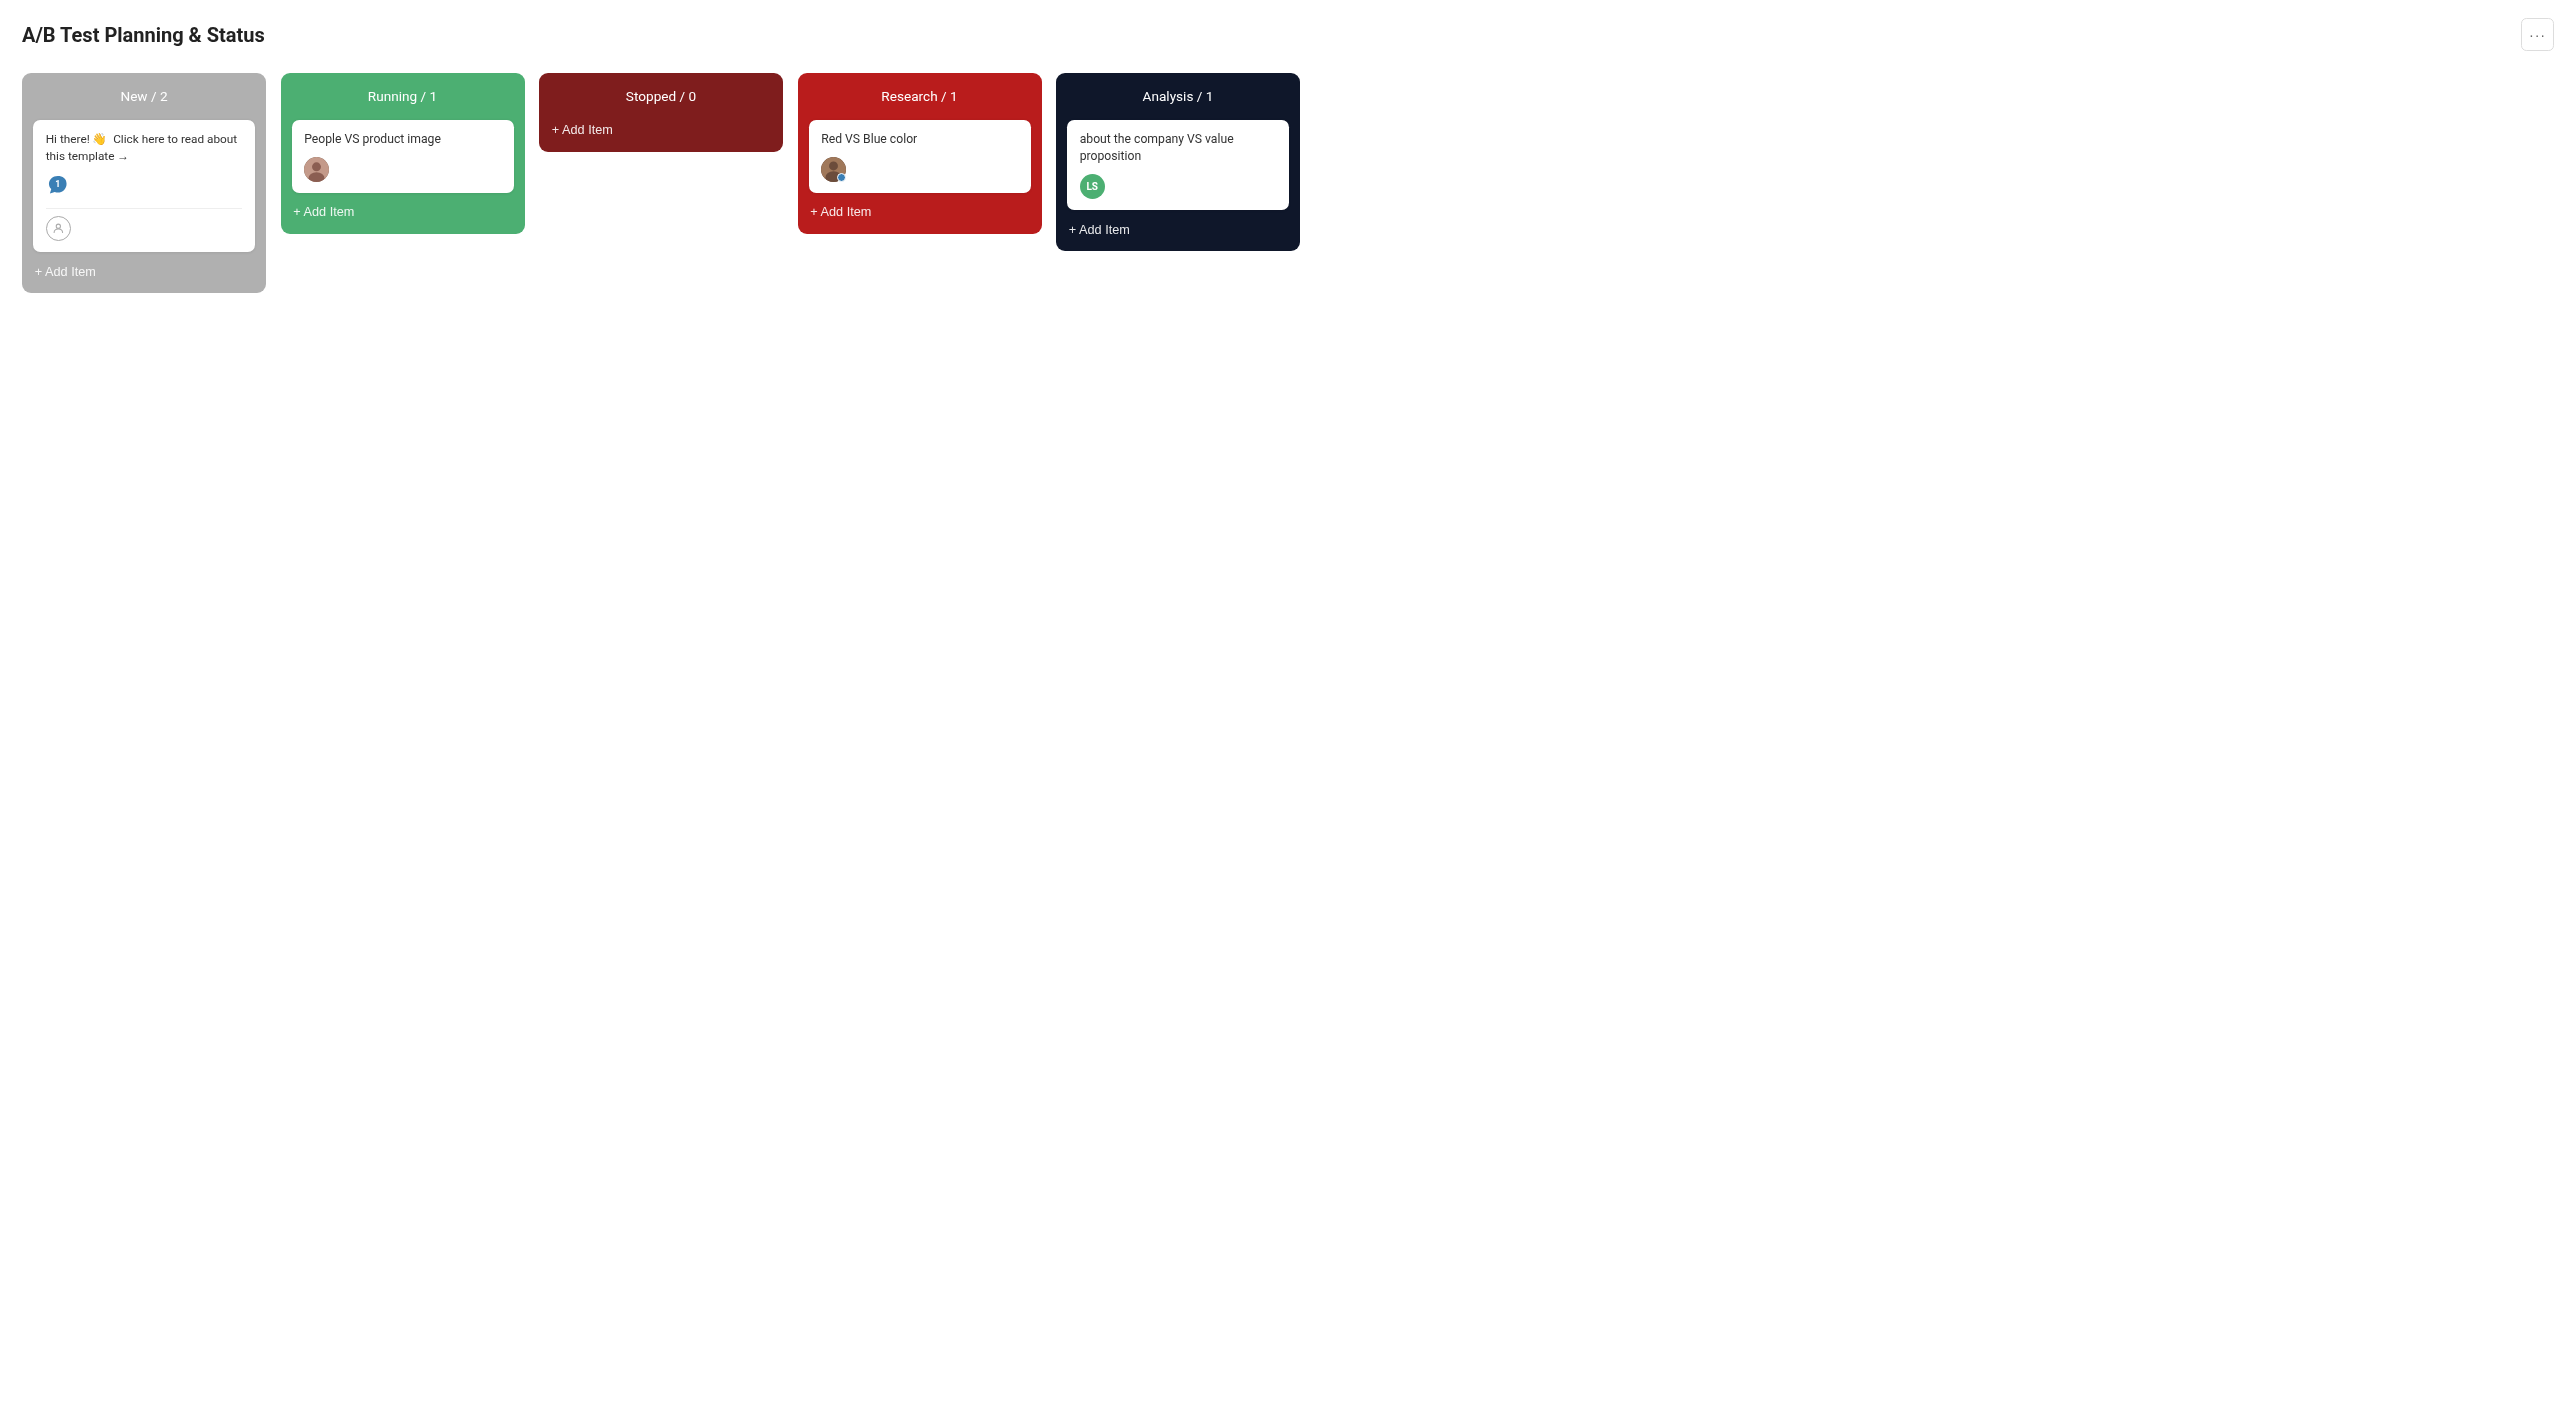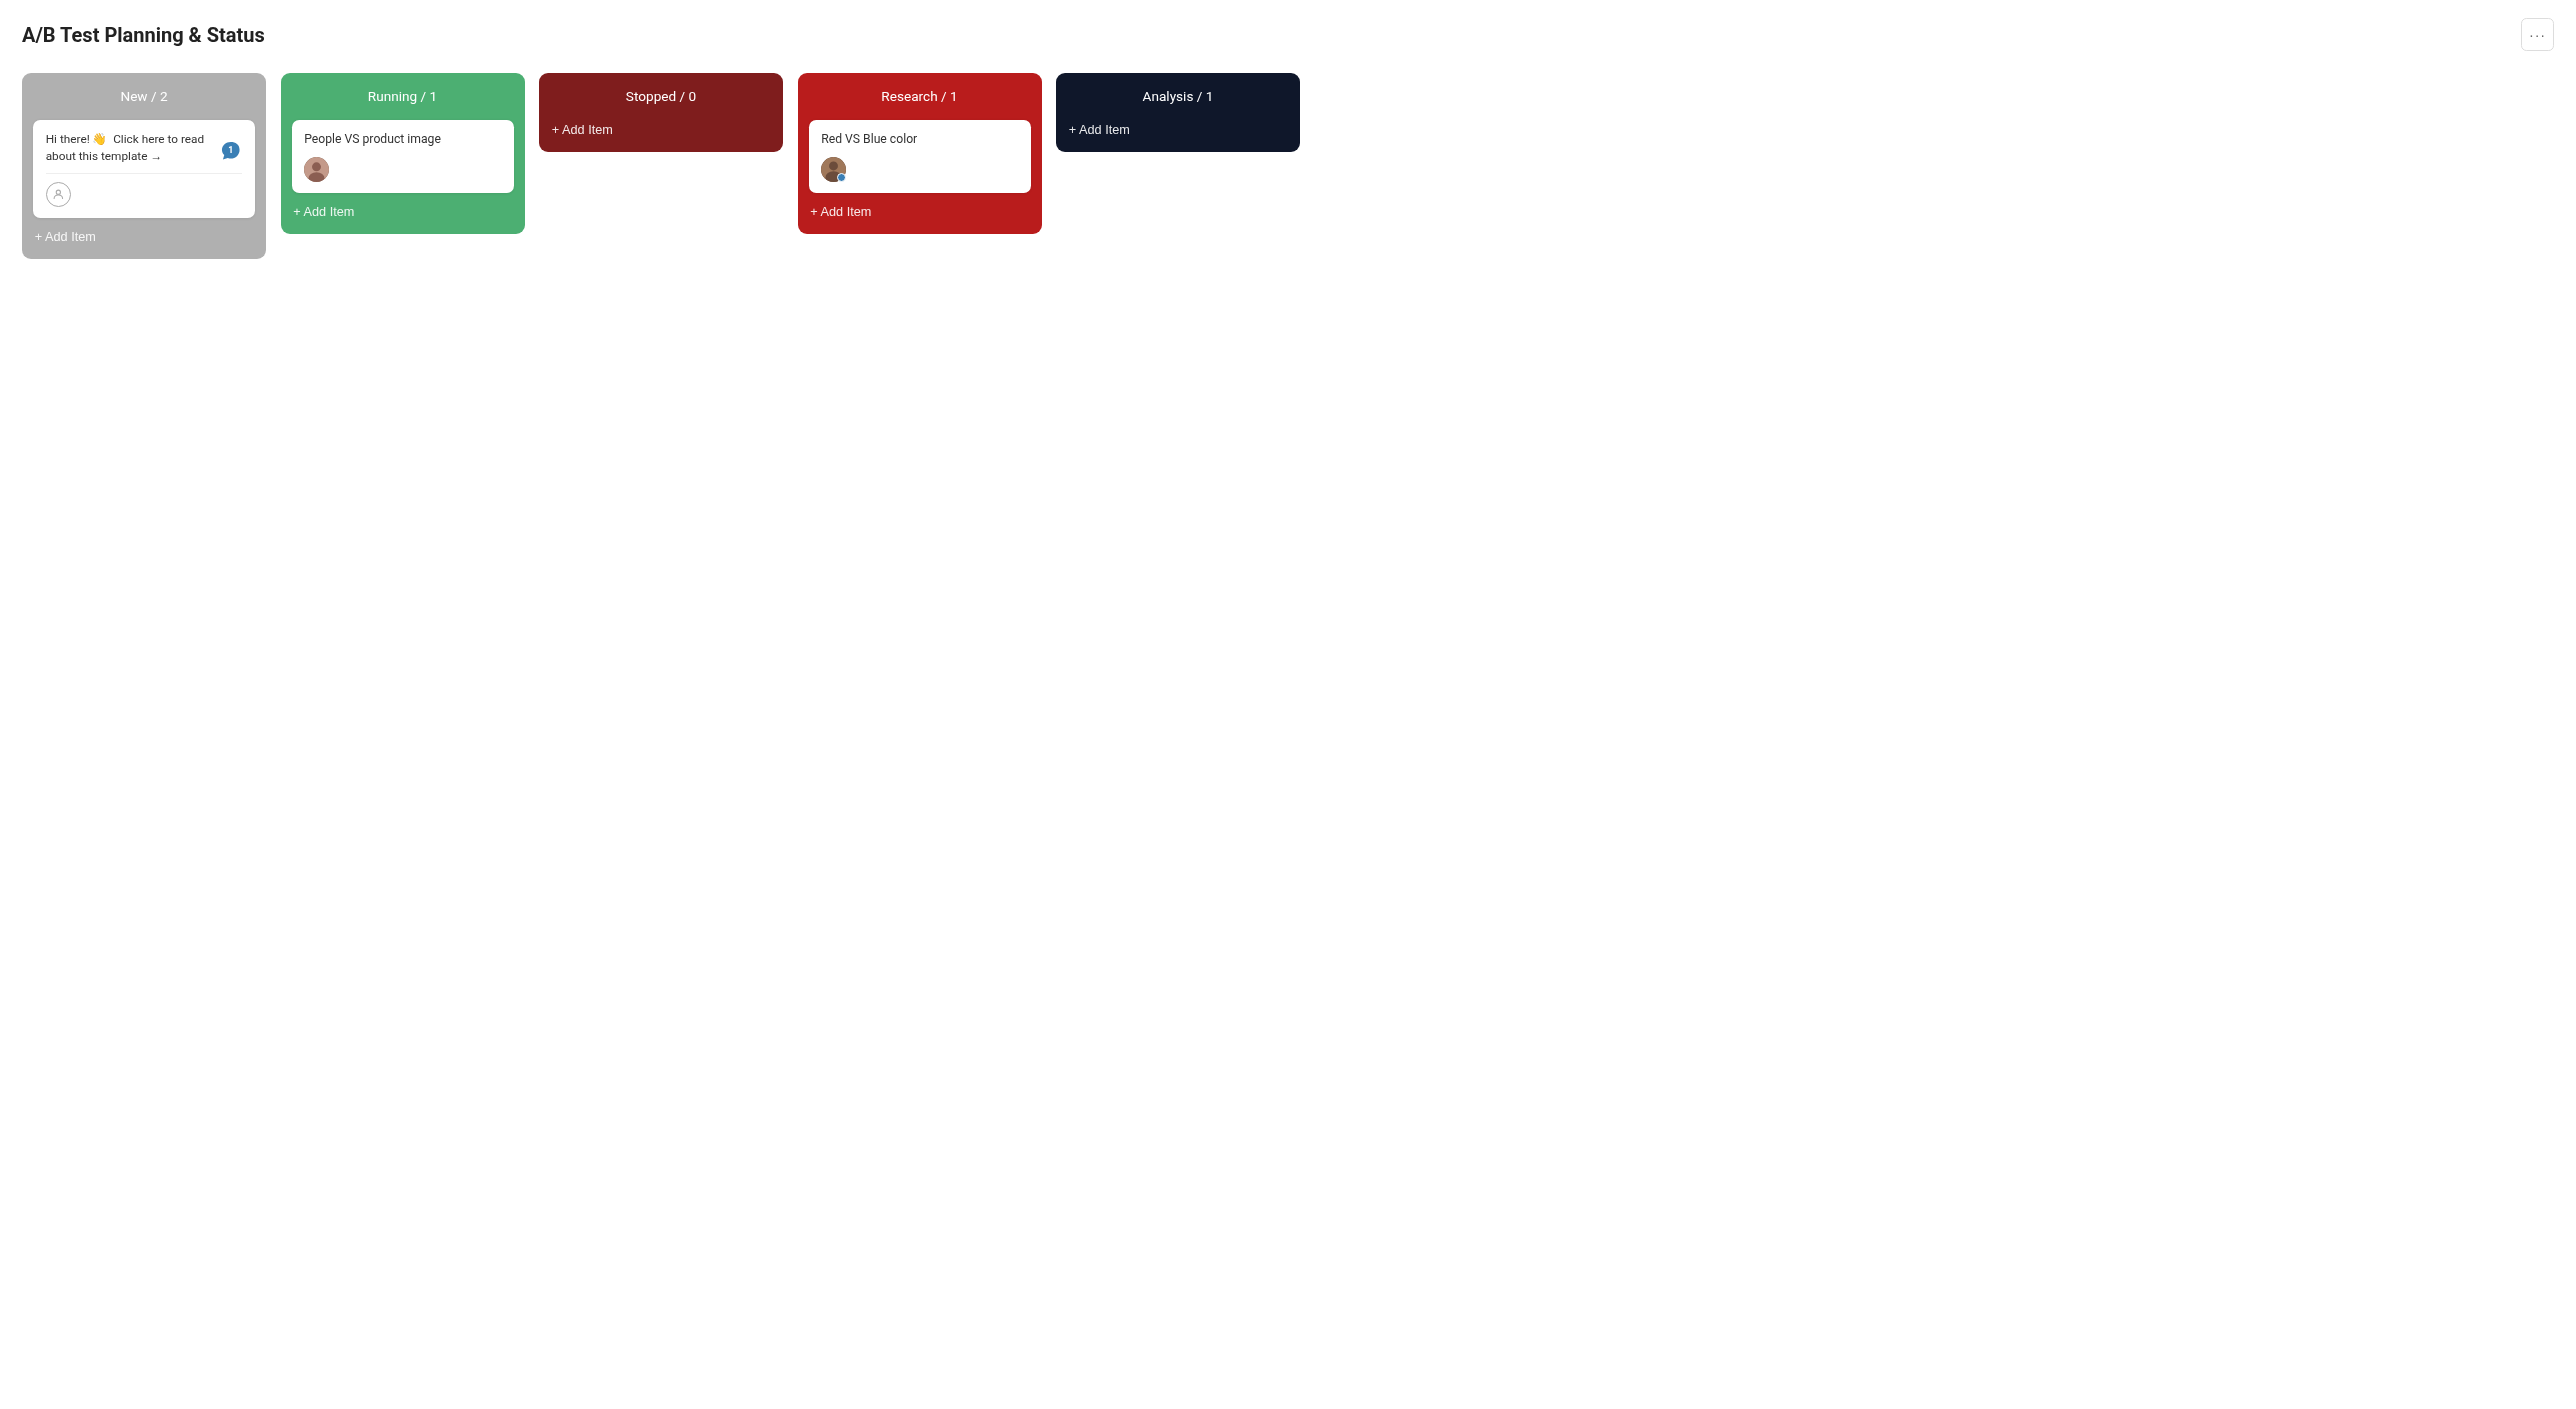--- a/index.html
+++ b/index.html
@@ -155,22 +155,23 @@
       color: #fff;
       font-size: 12.7px;
       cursor: pointer;
       padding: 3.6px 1.8px;
       text-align: left;
       opacity: 0.9;
     }
 
     .card-welcome {
       display: flex;
-      align-items: flex-end;
+      align-items: flex-start;
       gap: 7.2px;
+      flex-direction: column;
     }
 
     .welcome-text {
       font-size: 11.8px;
       color: #333;
       line-height: 1.5;
       flex: 1;
     }
 
     .chat-icon {
@@ -287,17 +288,23 @@
         </div>
       </div>
     </div>
 
     <button class="add-item-btn">+ Add Item</button>
   </div>
 
   <div class="column column-analysis">
     <div class="column-header">Analysis / 1</div>
 
+    <div class="card">
+      <div class="card-title">about the company VS value proposition</div>
+      <div class="card-footer">
+        <div class="avatar avatar-ls">LS</div>
+      </div>
+    </div>
 
     <button class="add-item-btn">+ Add Item</button>
   </div>
 </div>
 
 
 </body></html>

